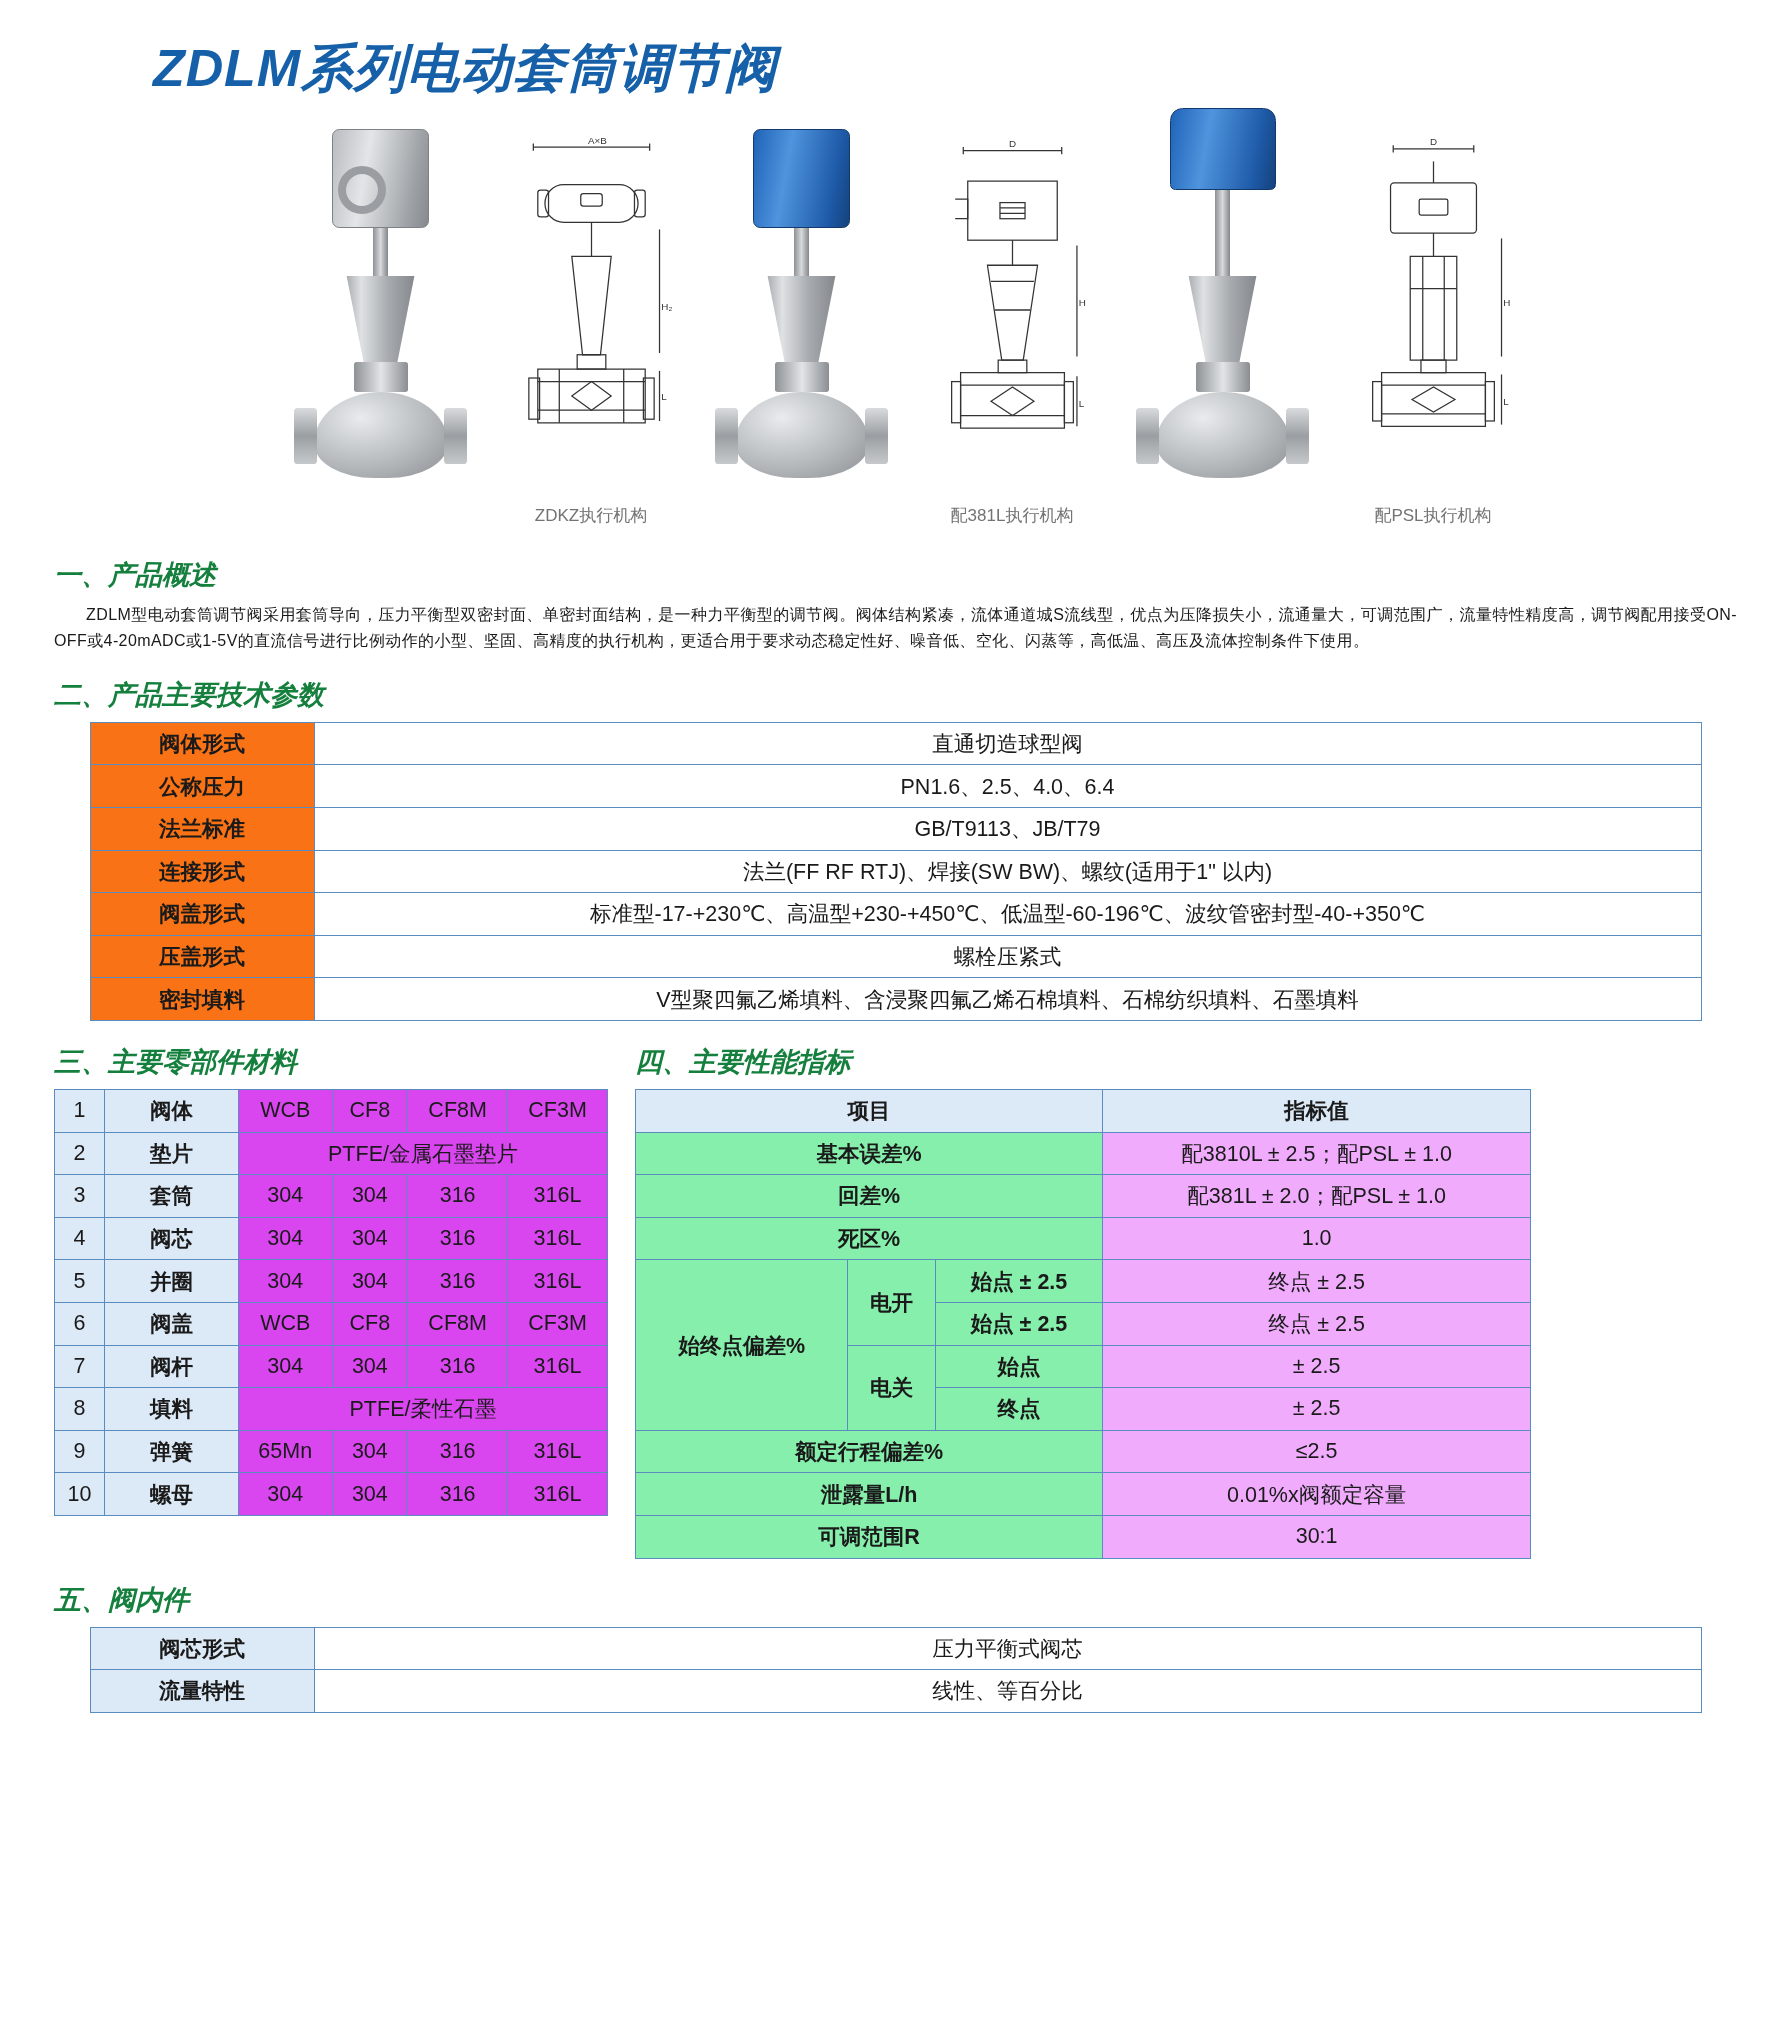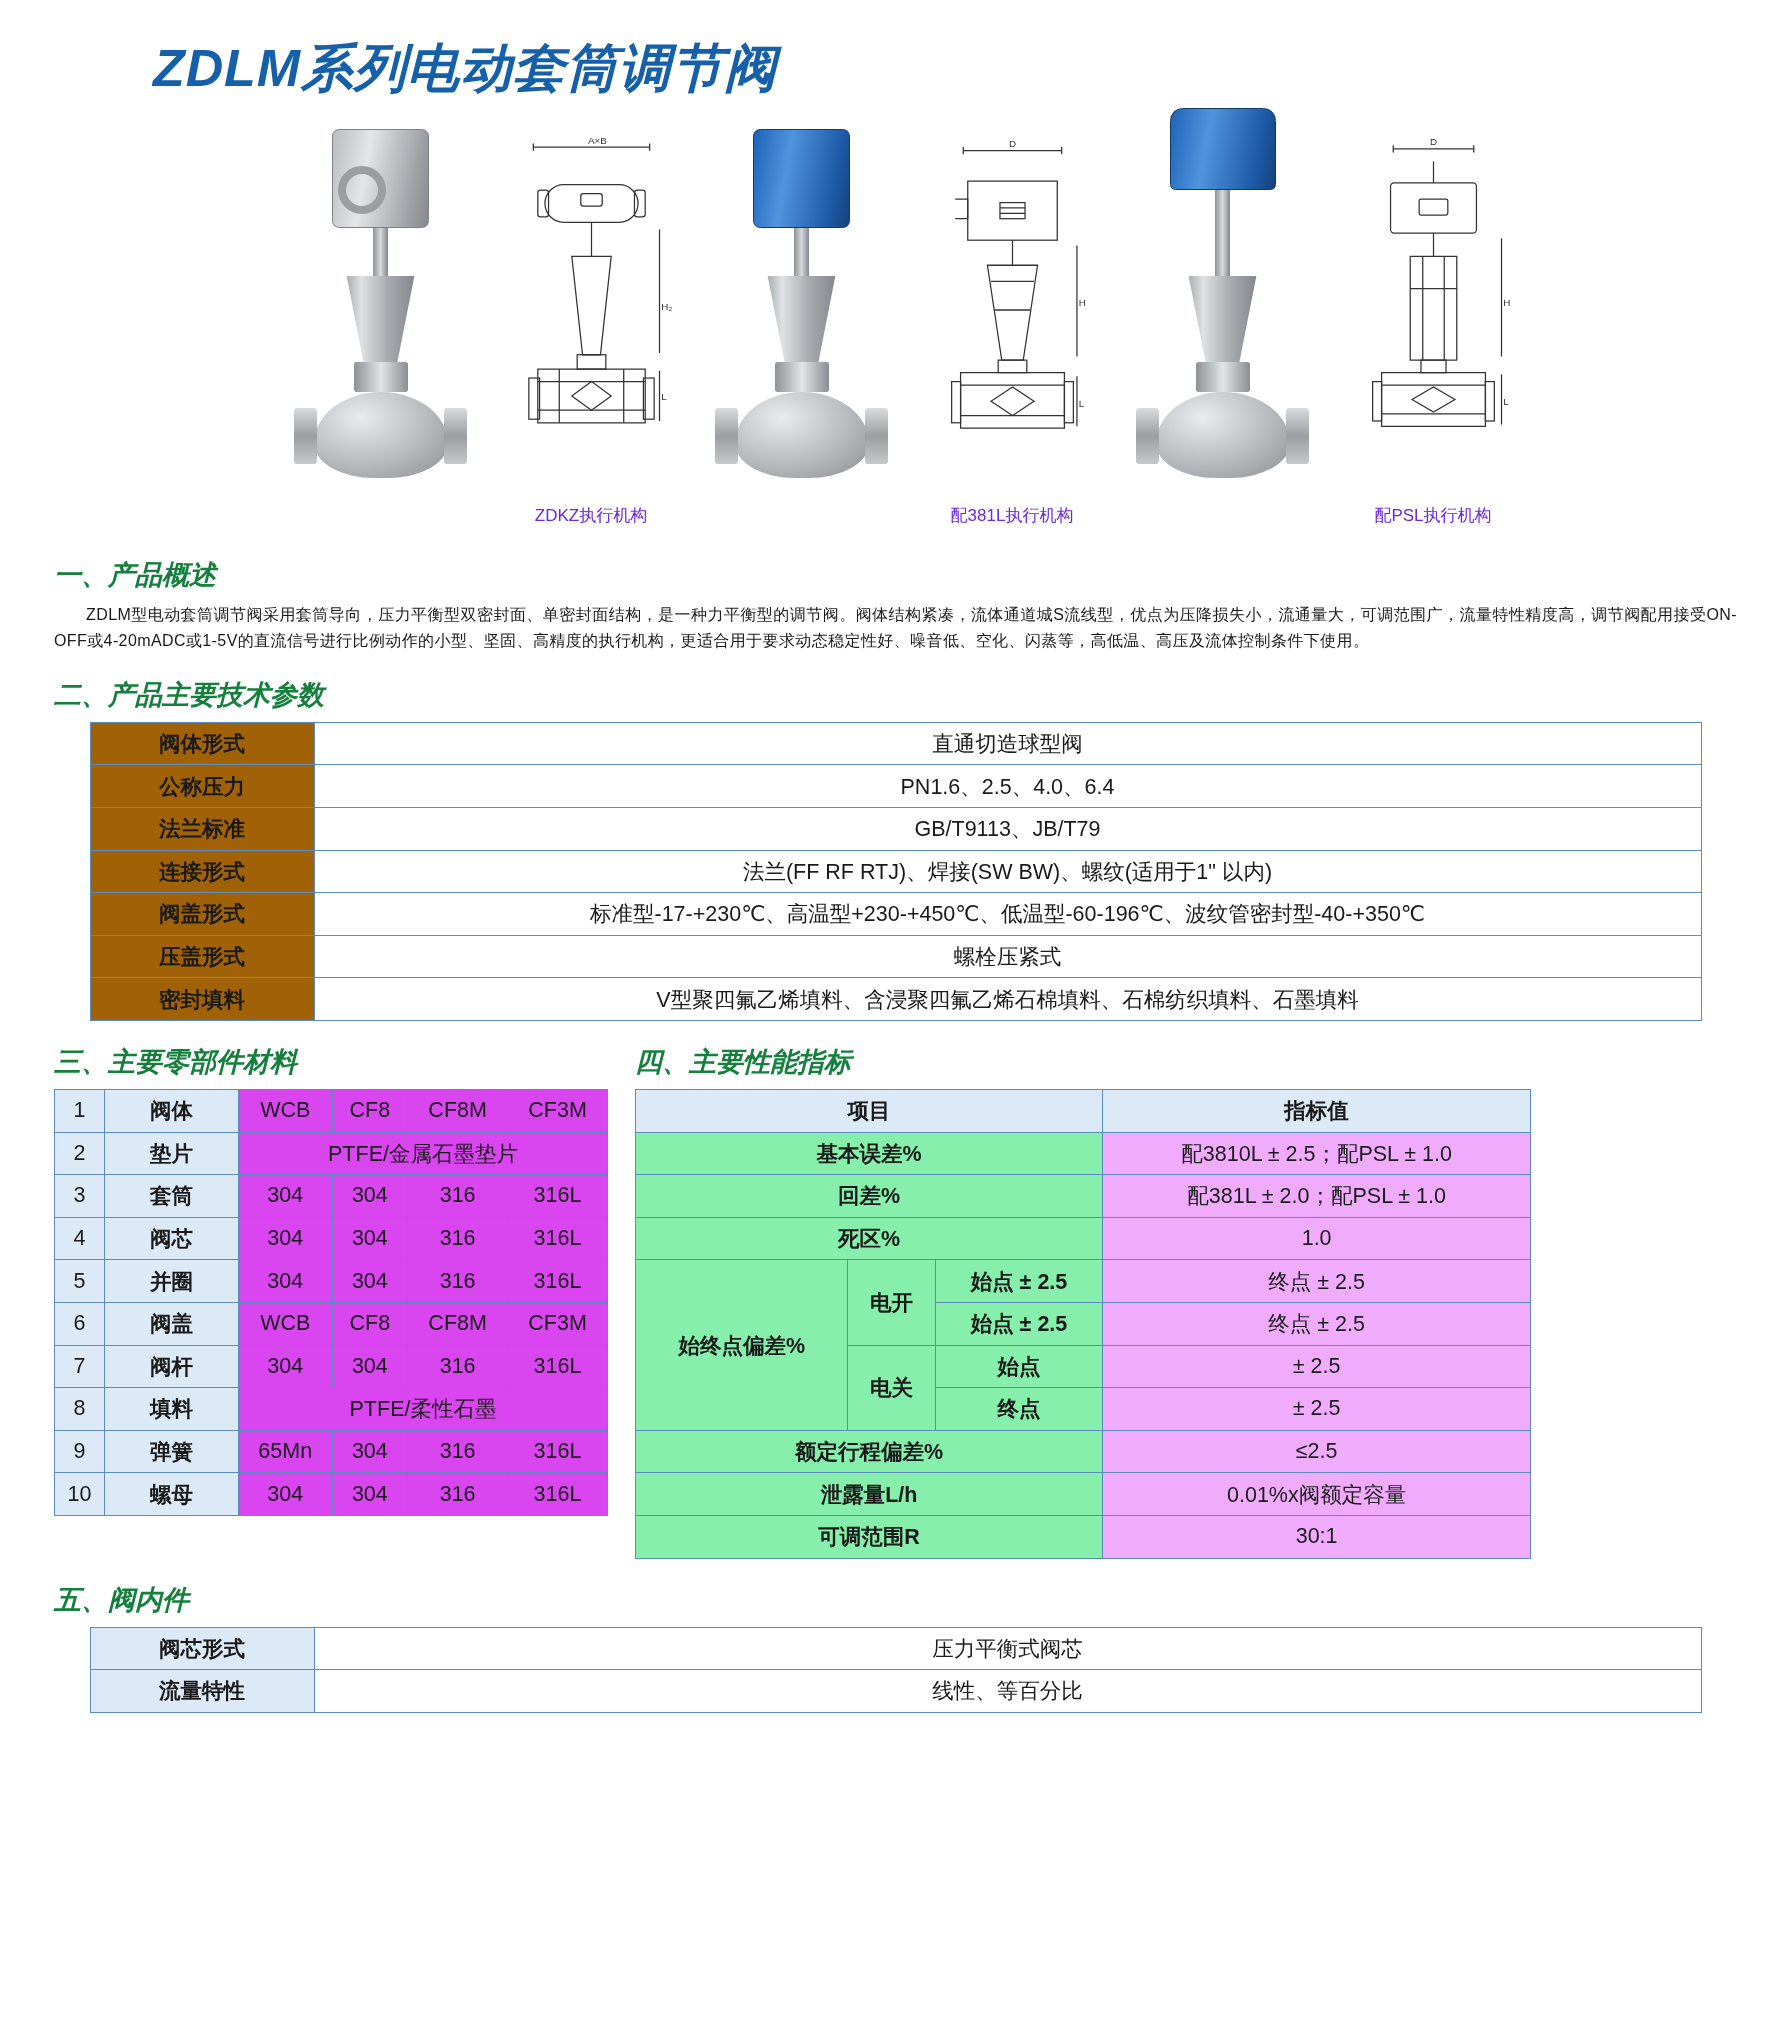--- a/index.html
+++ b/index.html
@@ -27,21 +27,21 @@
     align-items: flex-end;
     justify-content: center;
     gap: 9px;
     margin: 9px 0 19.7px 0;
     height: 421px;
   }
   .photo-cell { width: 224px; height: 412px; position: relative; }
   .draw-cell  { width: 179px; height: 412px; position: relative; }
   .draw-cell .caption {
     position:absolute; bottom: 7.2px; left: 0; width: 100%;
-    text-align:center; font-size: 17px; color:#6d28d9;
+    text-align:center; font-size: 17px; color:#737373;
   }
 
   
   .valve { position:absolute; bottom: 56px; left: 50%; transform: translateX(-50%); }
   .act-box {
     width: 97px; height: 99px; border-radius: 7.2px;
     margin: 0 auto;
     background: linear-gradient(100deg,#b9bcc0 0%, #e3e5e7 35%, #9fa3a7 80%, #86898d 100%);
     border: 0.9px solid #7d8184;
   }
@@ -75,21 +75,21 @@
   }
   p.body-text {
     font-size: 16px; line-height: 1.62; text-indent: 2em;
     margin: 0 0 3.6px 0; letter-spacing: 0.4px; text-align: justify;
   }
 
   
   table { border-collapse: collapse; width: 100%; font-size: 21.5px; }
   table td, table th { border: 0.9px solid #5b8cc0; padding: 6.3px 7.2px; text-align:center; }
   .tbl-spec { width: 1612px; margin: 0 auto; }
-  .tbl-spec td.key { width: 224px; background:#a16207; font-weight: bold; }
+  .tbl-spec td.key { width: 224px; background:#f97316; font-weight: bold; }
   .tbl-spec td.val { background:#ffffff; }
 
   .two-col { display:flex; gap: 27px; align-items: flex-start; }
   .col-l { width: 554px; } .col-r { width: 896px; }
 
   .tbl-mat td { background:#d946ef; }
   .tbl-mat td.idx { width: 50px; background:#dce9f6; }
   .tbl-mat td.nm  { width: 134px; background:#dce9f6; font-weight:bold;}
 
   .tbl-perf th { background:#dce9f6; font-weight:bold; }

